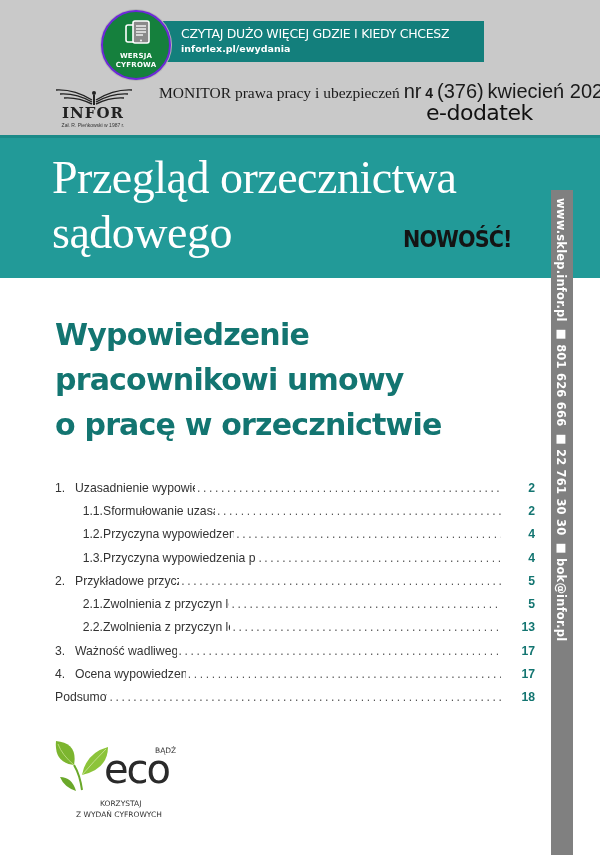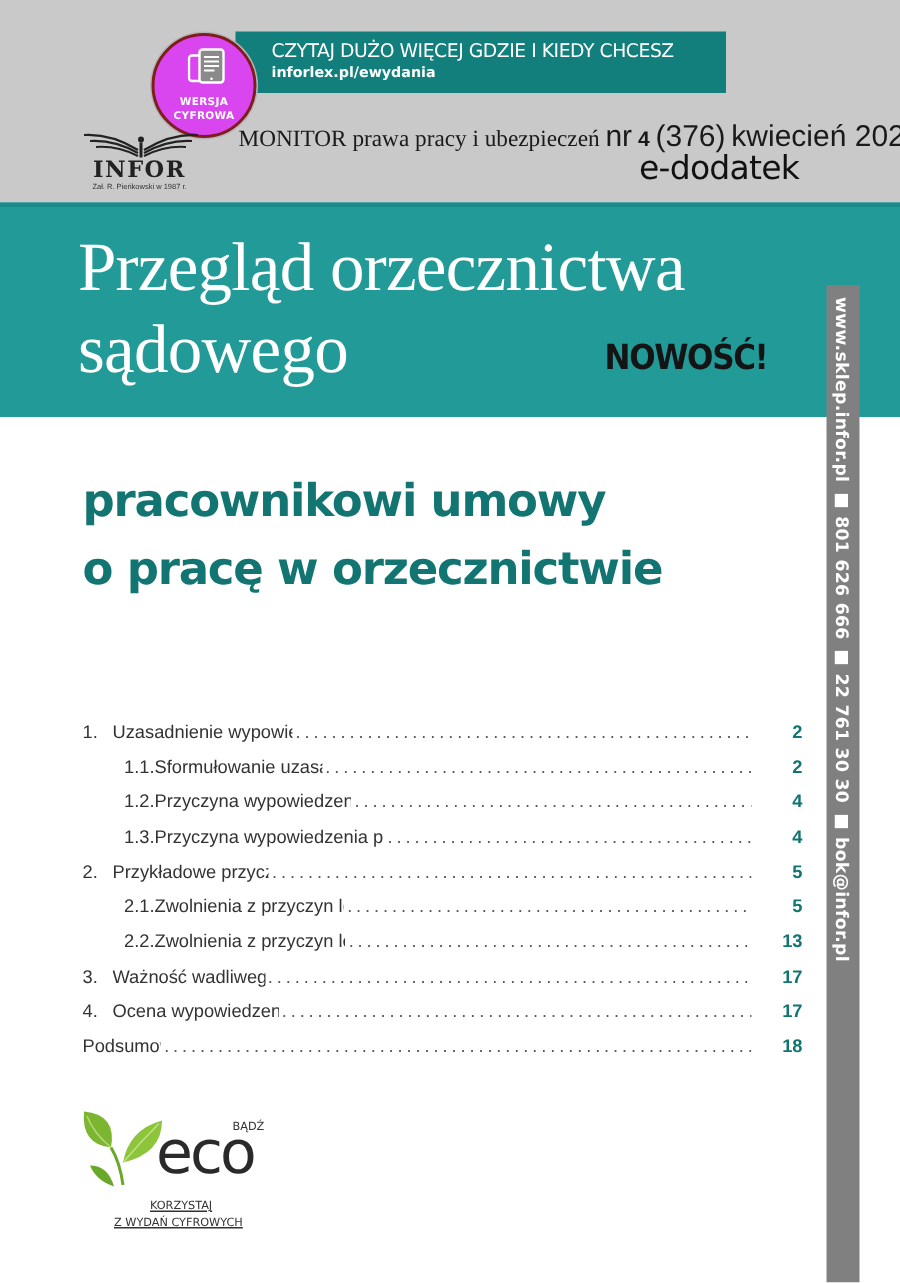--- a/index.html
+++ b/index.html
@@ -5,21 +5,21 @@
     * { box-sizing: border-box; margin: 0; padding: 0; }
     html, body { width: 600px; height: 855px; overflow: hidden; background: #ffffff; }
     body { position: relative; font-family: "Liberation Sans", sans-serif; }
 
     .topband { position: absolute; left: 0; top: 0; width: 600px; height: 135px; background: #c9c9c9; }
 
     .promo-bar { position: absolute; left: 157px; top: 21px; width: 327px; height: 41px; background: #137f7c; }
     .promo-line1 { position: absolute; left: 181px; top: 26px; color: #ffffff; font-family: "DejaVu Sans", sans-serif; font-weight: normal; font-size: 12.5px; letter-spacing: -0.3px; white-space: nowrap; }
     .promo-line2 { position: absolute; left: 181px; top: 43px; color: #ffffff; font-family: "DejaVu Sans", sans-serif; font-weight: bold; font-size: 9.5px; white-space: nowrap; }
 
-    .badge { position: absolute; left: 101px; top: 22px; width: 70px; height: 70px; border-radius: 50%; background: #d946ef; border: 2px solid #7f1d1d; box-shadow: 0 0 0 1px #b5b5b5; }
+    .badge { position: absolute; left: 101px; top: 10px; width: 70px; height: 70px; border-radius: 50%; background: #15803d; border: 2px solid #6d28d9; box-shadow: 0 0 0 1px #b5b5b5; }
     .badge-icon { position: absolute; left: 22px; top: 8px; width: 26px; height: 26px; }
     .badge-text { position: absolute; left: 0; width: 66px; text-align: center; color: #ffffff; font-family: "DejaVu Sans", sans-serif; font-weight: bold; font-size: 7px; letter-spacing: 0.2px; line-height: 8px; }
     .badge-text.l1 { top: 40px; }
     .badge-text.l2 { top: 49px; }
 
     .infor-logo { position: absolute; left: 50px; top: 86px; width: 90px; height: 44px; }
     .infor-wings { position: absolute; left: 4px; top: 0; width: 80px; height: 20px; }
     .infor-name { position: absolute; left: 0; top: 18px; width: 86px; text-align: center; font-family: "DejaVu Serif", serif; font-weight: bold; font-size: 15px; letter-spacing: 1px; color: #222; }
     .infor-sub { position: absolute; left: 0; top: 36px; width: 86px; text-align: center; font-size: 5px; color: #333; white-space: nowrap; }
 
@@ -49,21 +49,21 @@
     .toc-page { flex: 0 0 24px; text-align: right; color: #137571; font-weight: bold; }
     .toc-row.lvl0 .toc-num { width: 20px; }
     .toc-row.lvl1 { padding-left: 20px; }
     .toc-row.lvl1 .toc-num { width: 28px; text-align: right; }
     .toc-row.plain .toc-num { width: 0; }
 
     .eco { position: absolute; left: 52px; top: 735px; width: 130px; height: 100px; }
     .eco-leaves { position: absolute; left: 0; top: 0; width: 60px; height: 60px; }
     .eco-badz { position: absolute; left: 103px; top: 11px; font-family: "DejaVu Sans", sans-serif; font-size: 7.5px; color: #333; }
     .eco-word { position: absolute; left: 52px; top: 14px; font-family: "DejaVu Sans", sans-serif; font-size: 40px; color: #2a2a2a; letter-spacing: -2px; line-height: 1; }
-    .eco-sub { position: absolute; left: 30px; font-family: "DejaVu Sans", sans-serif; font-size: 7.5px; color: #333; white-space: nowrap; text-decoration: underline; }
+    .eco-sub { position: absolute; left: 30px; font-family: "DejaVu Sans", sans-serif; font-size: 7.5px; color: #333; white-space: nowrap; }
     .eco-sub.l1 { top: 64px; left: 48px; }
     .eco-sub.l2 { top: 75px; left: 24px; }
   </style>
 </head>
 <body>
 
 <div class="topband"></div>
 
 <div class="promo-bar"></div>
 <div class="promo-line1">CZYTAJ DUŻO WIĘCEJ GDZIE I KIEDY CHCESZ</div>
@@ -112,20 +112,21 @@
 <div class="title-line l1">Przegląd orzecznictwa</div>
 <div class="title-line l2">sądowego</div>
 <div class="nowosc">NOWOŚĆ!</div>
 
 <div class="side-strip"></div>
 <div class="side-text">
   <span>www.sklep.infor.pl ■ 801 626 666 ■ 22 761 30 30 ■ bok@infor.pl</span>
 </div>
 
 <div class="subtitle">
+  <div>Wypowiedzenie</div>
   <div>pracownikowi umowy</div>
   <div>o pracę w orzecznictwie</div>
 </div>
 
 <div class="toc">
   <div class="toc-row lvl0">
     <span class="toc-num">1.</span>
     <span class="toc-label">Uzasadnienie wypowiedzenia umowy o pracę</span>
     <span class="toc-dots">........................................................................................................</span>
     <span class="toc-page">2</span>

